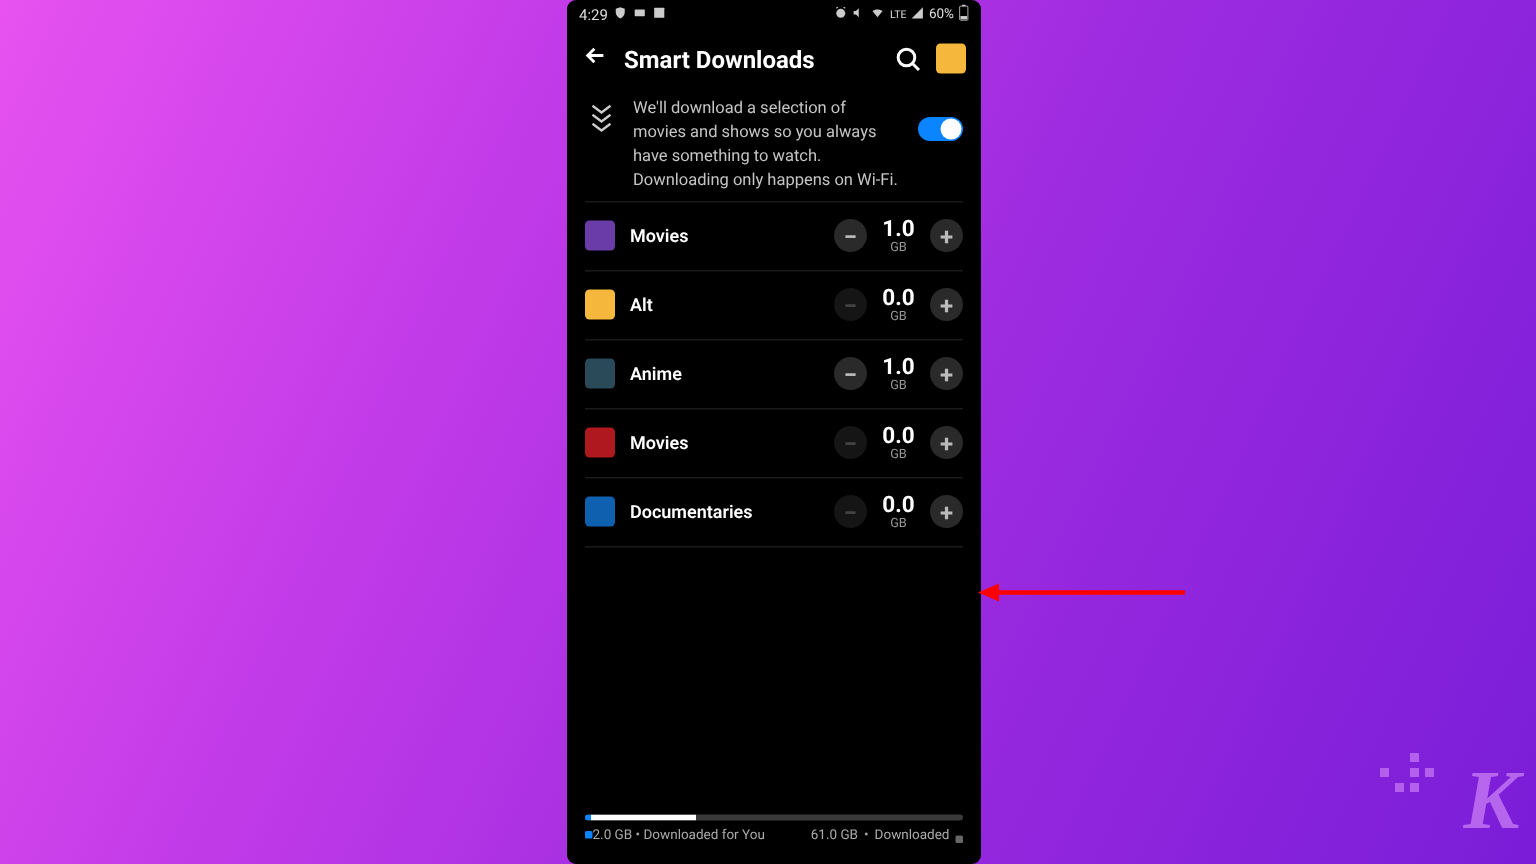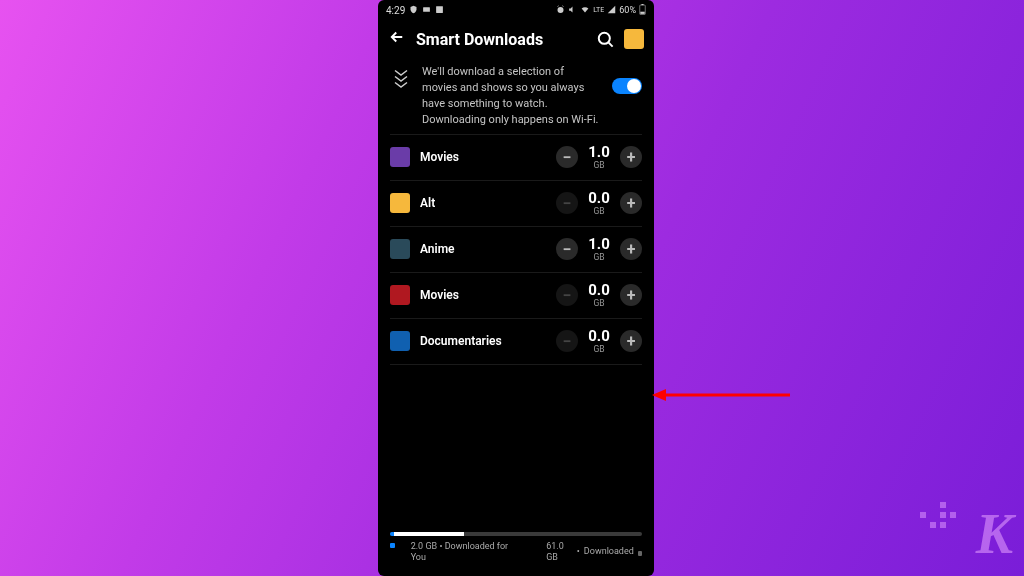--- a/index.html
+++ b/index.html
@@ -89,21 +89,21 @@
     height: 4px; background: #3a3a3a; border-radius: 2px;
     margin-top: 10px; position: relative; overflow: hidden;
   }
   .storage-seg { position: absolute; top: 0; height: 100%; }
   .seg-blue { left: 0; width: 4px; background: #0a84ff; }
   .seg-white { left: 4px; width: 70px; background: #fff; }
   .storage-labels {
     display: flex; justify-content: space-between;
     font-size: 9px; color: #aaa; margin-top: 5px; line-height: 1.3;
   }
-  .sl-left { display: flex; gap: 16px; align-items: flex-start; }
+  .sl-left { display: flex; gap: 0; align-items: flex-start; }
   .sl-right { display: flex; gap: 4px; align-items: center; margin-left: 28px; }
   .dot { width: 5px; height: 5px; border-radius: 1px; margin-top: 2px; }
   .dot-blue { background: #0a84ff; }
   .dot-gray { background: #666; }
   .arrow-annot {
     position: absolute;
     left: 652px;
     top: 388px;
     width: 140px;
     height: 14px;

